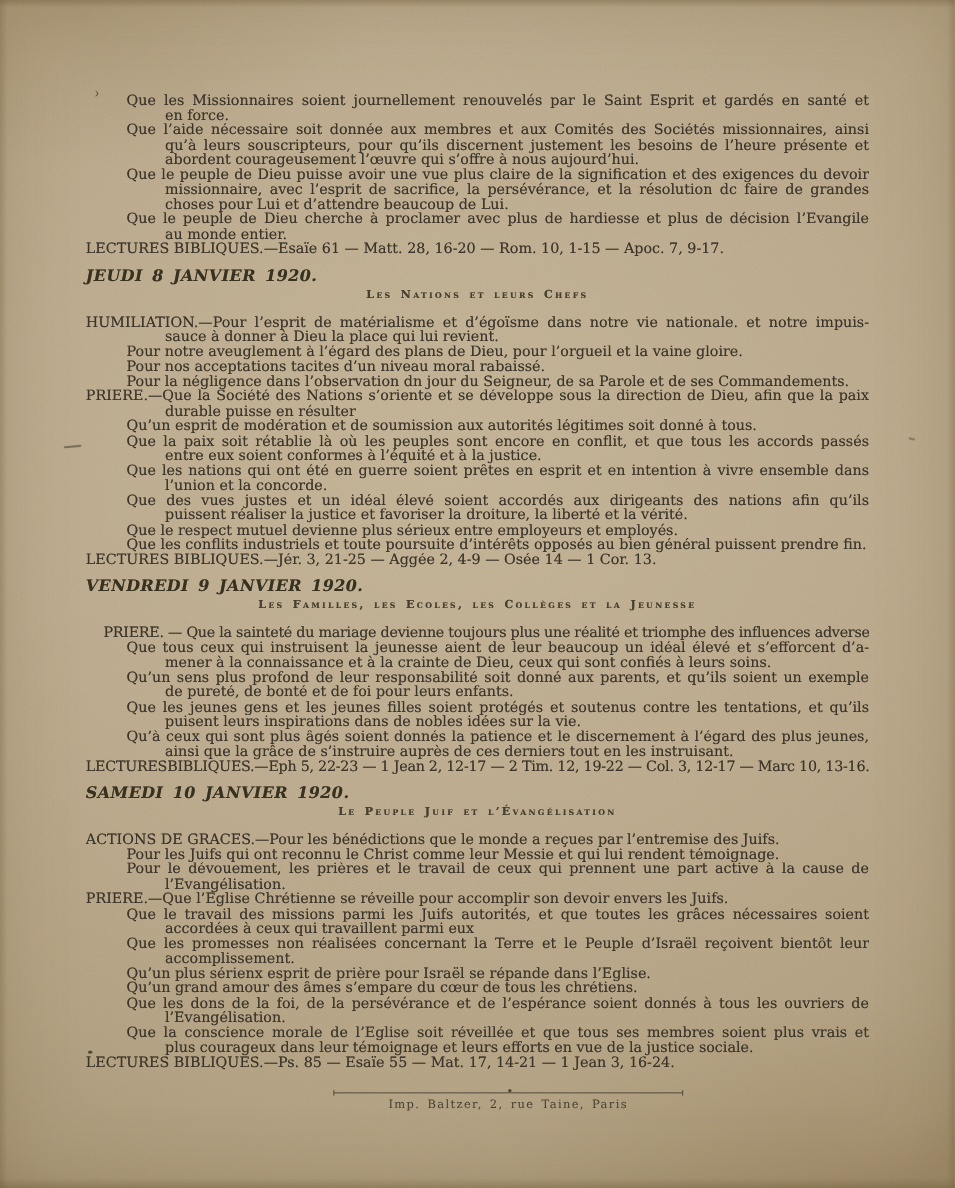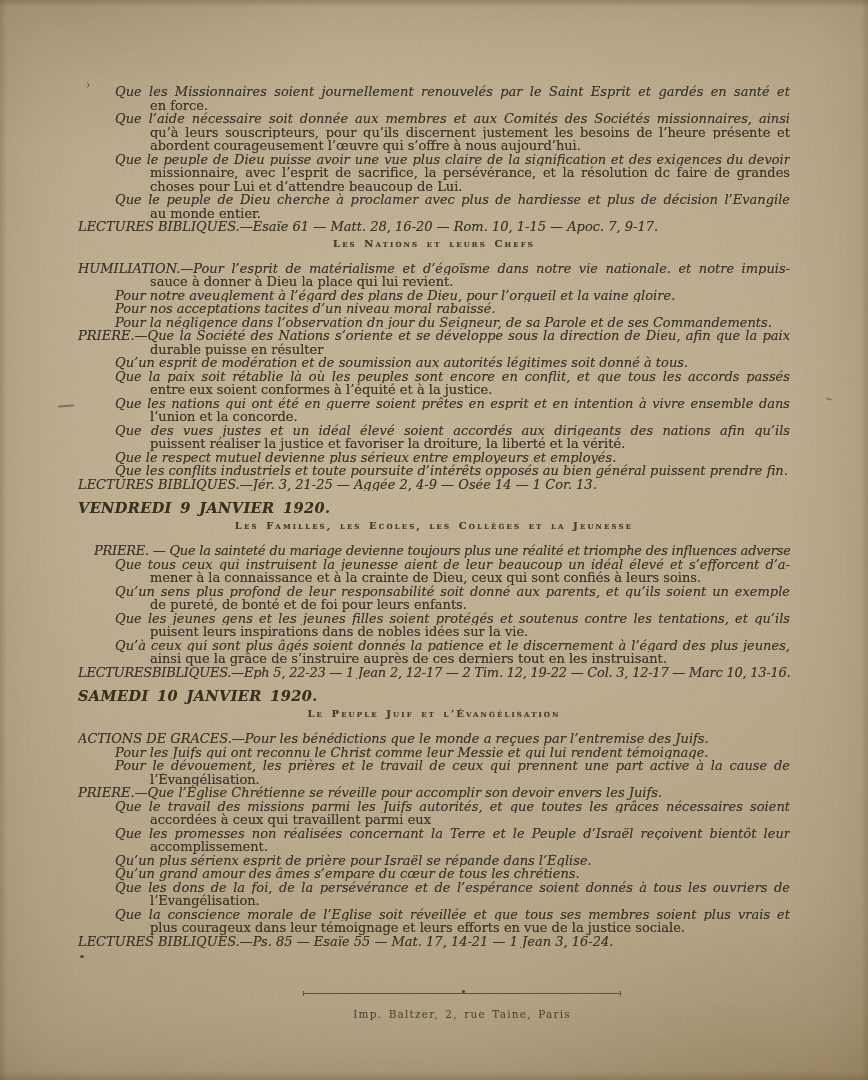--- a/index.html
+++ b/index.html
@@ -27,21 +27,21 @@
   .text-column{
     position:absolute;left:78px;top:85px;width:712px;
     text-shadow:0 0 .5px rgba(58,50,38,.55);
   }
   .ln{
     font-size:13px;line-height:13.5px;
     text-align:justify;text-align-last:justify;
     white-space:nowrap;overflow:hidden;
     padding-left:72px;
   }
-  .ln.first{padding-left:37px;font-style:italic;}
+  .ln.first{padding-left:37px;}
   .p-label .ln.first{padding-left:0;}
   .ln.last{text-align-last:left;}
   .day-heading{
     margin-top:8px;margin-bottom:2px;
     font-style:italic;font-weight:700;
     font-size:14.5px;line-height:17px;
     letter-spacing:.4px;word-spacing:3px;
     color:#37311f;
   }
   .section-title{
@@ -54,21 +54,21 @@
   }
   .footer{position:absolute;left:303px;top:993px;width:318px;}
   .footer-rule{position:relative;height:1px;background:#5a5342;}
   .footer-rule::before,.footer-rule::after{
     content:"";position:absolute;top:-2px;width:1px;height:5px;background:#5a5342;
   }
   .footer-rule::before{left:0;}
   .footer-rule::after{right:0;}
   .footer-dot{position:absolute;left:50%;top:-3px;width:3px;height:3px;border-radius:50%;background:#4a4332;}
   .footer-text{
-    margin-top:14px;text-align:center;
+    margin-top:4px;text-align:center;
     font-size:10.5px;line-height:13px;
     letter-spacing:1.2px;word-spacing:2px;
     color:#454033;
   }
   .mark{position:absolute;pointer-events:none;}
   .mark.chevron{left:86px;top:79px;font-size:11px;line-height:11px;color:rgba(62,54,40,.8);transform:scaleY(1.25);}
   .mark.dash{left:58px;top:405px;width:16px;height:2px;background:rgba(62,54,40,.5);transform:rotate(-5deg);border-radius:1px;}
   .mark.dot{left:80px;top:955px;width:4px;height:3px;background:rgba(50,44,32,.75);border-radius:50%;}
   .mark.fleck{left:826px;top:398px;width:6px;height:2px;background:rgba(70,60,42,.4);border-radius:1px;transform:rotate(12deg);}
 </style>
@@ -109,20 +109,21 @@
         </div>
         <div class="para p-que">
           <div class="ln first">Que le peuple de Dieu cherche à proclamer avec plus de hardiesse et plus de décision l’Evangile</div>
           <div class="ln cont last">au monde entier.</div>
         </div>
         <div class="para p-label">
           <div class="ln first last">LECTURES BIBLIQUES.—Esaïe 61 — Matt. 28, 16-20 — Rom. 10, 1-15 — Apoc. 7, 9-17.</div>
         </div>
       </div>
       <div class="section-block">
+        <div class="day-heading">JEUDI 8 JANVIER 1920.</div>
         <div class="section-title">Les Nations et leurs Chefs</div>
         <div class="para p-label">
           <div class="ln first">HUMILIATION.—Pour l’esprit de matérialisme et d’égoïsme dans notre vie nationale. et notre impuis-</div>
           <div class="ln cont last">sauce à donner à Dieu la place qui lui revient.</div>
         </div>
         <div class="para p-que">
           <div class="ln first last">Pour notre aveuglement à l’égard des plans de Dieu, pour l’orgueil et la vaine gloire.</div>
         </div>
         <div class="para p-que">
           <div class="ln first last">Pour nos acceptations tacites d’un niveau moral rabaissé.</div>

